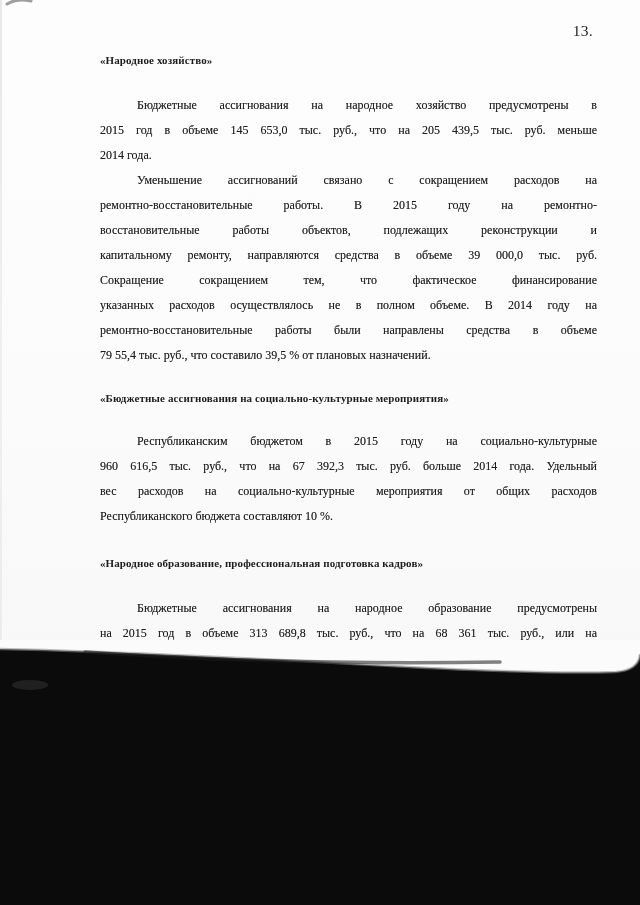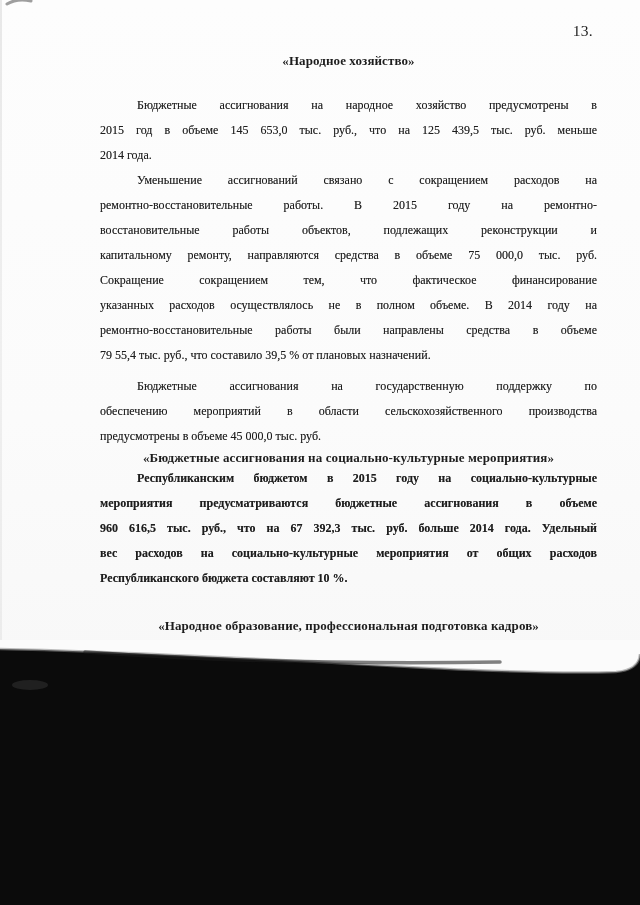--- a/index.html
+++ b/index.html
@@ -23,33 +23,33 @@
   }
   .page-number{
     text-align:right;
     padding-right:4px;
     font-size:15.5px;
     line-height:18px;
     letter-spacing:.3px;
   }
   .heading{
     margin:0;
-    font-size:13px;
+    font-size:11px;
     font-weight:bold;
     line-height:17px;
-    text-align:center;
+    text-align:left;
     letter-spacing:.1px;
   }
   .h1{margin-top:12px;}
-  .h2{}
+  .h2{margin-top:22px;}
   .h3{margin-top:26px;}
   .para{margin:0;}
   .p-first{margin-top:24px;}
   .p-gap{margin-top:6px;}
-  .s2-para{font-weight:bold;}
+  .s2-para{margin-top:22px;}
   .s3-para{margin-top:24px;}
   .line{
     font-size:12px;
     line-height:25px;
     text-align:justify;
     text-align-last:justify;
     white-space:normal;
     text-shadow:0 0 .5px rgba(20,20,20,.45);
   }
   .line.first{padding-left:37px;}
@@ -70,45 +70,39 @@
   </svg>
 
   <div class="content">
 
     <div class="page-number">13.</div>
 
     <div class="section">
       <h2 class="heading h1">«Народное хозяйство»</h2>
       <div class="para p-first">
         <div class="line first">Бюджетные ассигнования на народное хозяйство предусмотрены в</div>
-        <div class="line">2015 год в объеме 145 653,0 тыс. руб., что на 125 439,5 тыс. руб. меньше</div>
+        <div class="line">2015 год в объеме 145 653,0 тыс. руб., что на 205 439,5 тыс. руб. меньше</div>
         <div class="line last">2014 года.</div>
       </div>
       <div class="para">
         <div class="line first">Уменьшение ассигнований связано с сокращением расходов на</div>
         <div class="line">ремонтно-восстановительные работы. В 2015 году на ремонтно-</div>
         <div class="line">восстановительные работы объектов, подлежащих реконструкции и</div>
-        <div class="line">капитальному ремонту, направляются средства в объеме 75 000,0 тыс. руб.</div>
+        <div class="line">капитальному ремонту, направляются средства в объеме 39 000,0 тыс. руб.</div>
         <div class="line">Сокращение сокращением тем, что фактическое финансирование</div>
         <div class="line">указанных расходов осуществлялось не в полном объеме. В 2014 году на</div>
         <div class="line">ремонтно-восстановительные работы были направлены средства в объеме</div>
         <div class="line last">79 55,4 тыс. руб., что составило 39,5 % от плановых назначений.</div>
-      </div>
-      <div class="para p-gap">
-        <div class="line first">Бюджетные ассигнования на государственную поддержку по</div>
-        <div class="line">обеспечению мероприятий в области сельскохозяйственного производства</div>
-        <div class="line last">предусмотрены в объеме 45 000,0 тыс. руб.</div>
       </div>
     </div>
 
     <div class="section">
       <h2 class="heading h2">«Бюджетные ассигнования на социально-культурные мероприятия»</h2>
       <div class="para s2-para">
         <div class="line first">Республиканским бюджетом в 2015 году на социально-культурные</div>
-        <div class="line">мероприятия предусматриваются бюджетные ассигнования в объеме</div>
         <div class="line">960 616,5 тыс. руб., что на 67 392,3 тыс. руб. больше 2014 года. Удельный</div>
         <div class="line">вес расходов на социально-культурные мероприятия от общих расходов</div>
         <div class="line last">Республиканского бюджета составляют 10 %.</div>
       </div>
     </div>
 
     <div class="section">
       <h2 class="heading h3">«Народное образование, профессиональная подготовка кадров»</h2>
       <div class="para s3-para">
         <div class="line first">Бюджетные ассигнования на народное образование предусмотрены</div>

